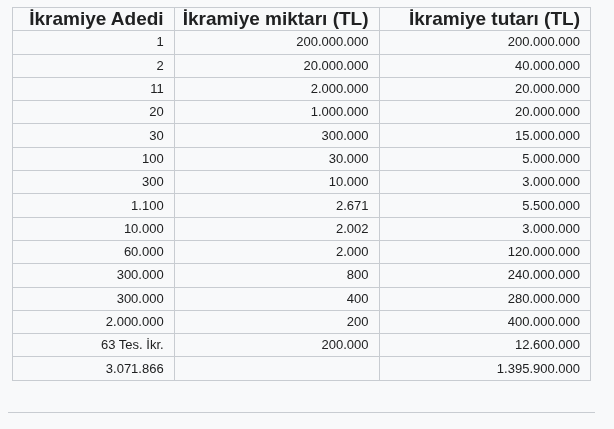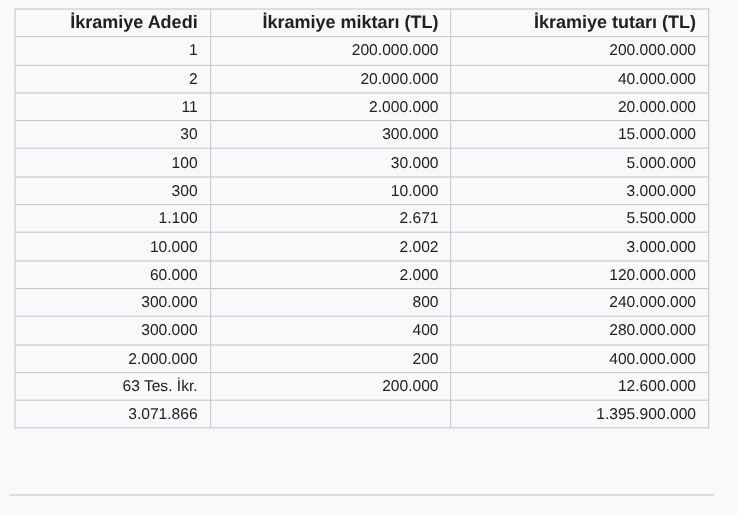--- a/index.html
+++ b/index.html
@@ -27,21 +27,21 @@
     .prize-table th, .prize-table td {
       border: 1px solid #c8ccd1;
       text-align: right;
       padding: 0 10px 0 8px;
       height: 22.3px;
       line-height: 22px;
       white-space: nowrap;
     }
     .prize-table th {
       font-weight: bold;
-      font-size: 15px;
+      font-size: 19px;
       background: #f8f9fa;
     }
     .prize-table col.c1 { width: 163px; }
     .prize-table col.c2 { width: 201px; }
     .prize-table col.c3 { width: 215px; }
     .divider {
       position: absolute;
       left: 8px;
       top: 412px;
       width: 587px;
@@ -72,20 +72,25 @@
       <td>200.000.000</td>
     </tr>
     <tr>
       <td>2</td>
       <td>20.000.000</td>
       <td>40.000.000</td>
     </tr>
     <tr>
       <td>11</td>
       <td>2.000.000</td>
+      <td>20.000.000</td>
+    </tr>
+    <tr>
+      <td>20</td>
+      <td>1.000.000</td>
       <td>20.000.000</td>
     </tr>
     <tr>
       <td>30</td>
       <td>300.000</td>
       <td>15.000.000</td>
     </tr>
     <tr>
       <td>100</td>
       <td>30.000</td>

